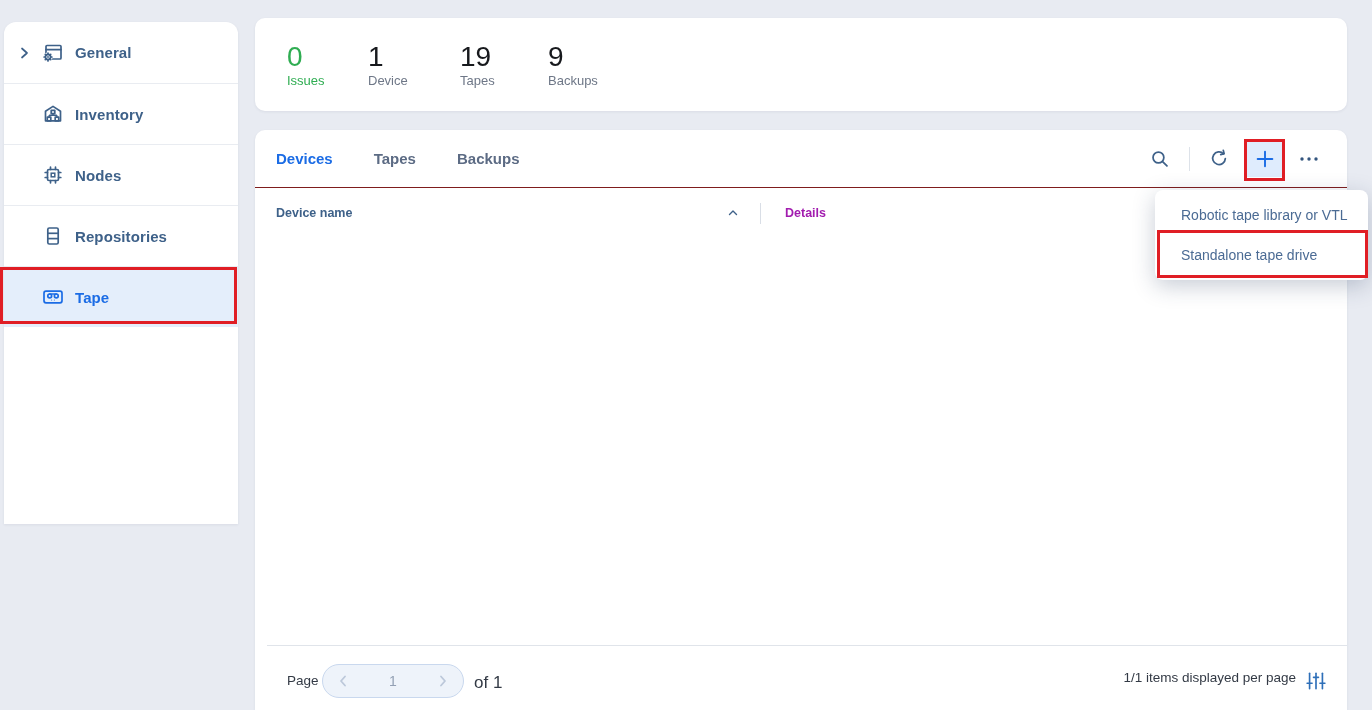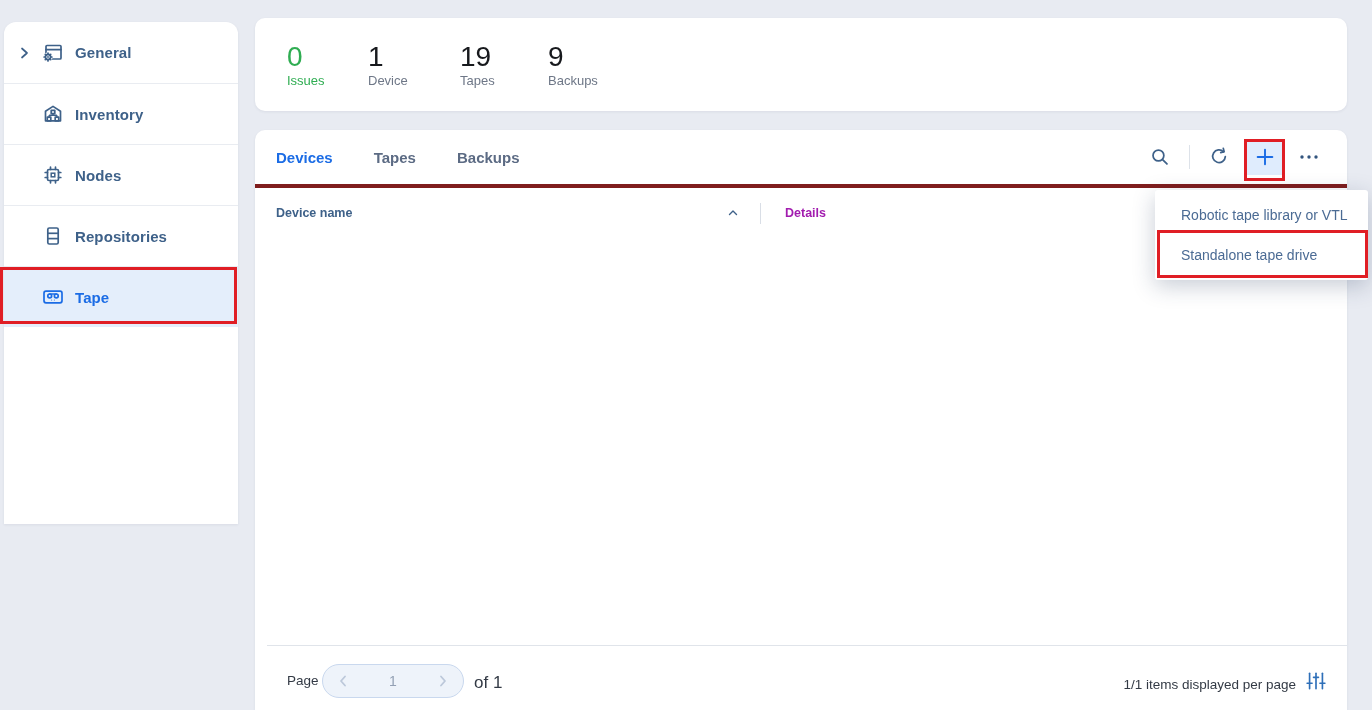--- a/index.html
+++ b/index.html
@@ -41,21 +41,21 @@
   .stat .num { font-size: 28px; line-height: 32px; color: #17191d; font-weight: 400; }
   .stat .lbl { font-size: 13px; color: #6e7787; }
   .stat.green .num, .stat.green .lbl { color: #2fad52; }
   .stat.p0 { left: 32px; } .stat.p1 { left: 113px; } .stat.p2 { left: 205px; } .stat.p3 { left: 293px; }
 
   
   .main { left: 255px; top: 130px; width: 1092px; height: 580px; border-radius: 10px 10px 0 0; }
   .tabs-row {
     position: absolute; top: 0; left: 0; right: 0; height: 58px;
     display: flex; align-items: center; padding: 0 24px 0 21px;
-    border-bottom: 4px solid #7f1d1d;
+    border-bottom: 1px solid #7f1d1d;
   }
   .tabs { display: flex; gap: 41px; }
   .tab { font-size: 15px; font-weight: bold; color: #5c6b84; cursor: pointer; }
   .tab.active { color: #1b6ce5; }
   .tools { margin-left: auto; display: flex; align-items: center; }
   .tool-btn { width: 28px; height: 28px; display: flex; align-items: center; justify-content: center; cursor: pointer; }
   .tool-sep { width: 1px; height: 24px; background: #dde2e9; margin: 0 15px; }
   .add-btn {
     width: 35px; height: 36px; background: #dfecfd; display: flex;
     align-items: center; justify-content: center; margin: 0 13px 0 14px; cursor: pointer;
@@ -84,28 +84,28 @@
   }
   .pg-label { position: absolute; left: 20px; top: 27px; font-size: 13.5px; color: #333a45; }
   .pg-pill {
     position: absolute; left: 55px; top: 18px; width: 142px; height: 34px;
     background: #eef3fa; border: 1px solid #c9d8ee; border-radius: 17px;
     display: flex; align-items: center; justify-content: space-between; padding: 0 12px;
   }
   .pg-pill .pg-arrow { width: 16px; height: 16px; cursor: pointer; }
   .pg-cur { font-size: 14px; color: #93a0b4; cursor: text; }
   .pg-of { position: absolute; left: 207px; top: 27px; font-size: 17px; color: #333a45; }
-  .pg-right { position: absolute; right: 20px; top: 24px; display: flex; align-items: flex-end; gap: 9px; }
+  .pg-right { position: absolute; right: 20px; top: 24px; display: flex; align-items: flex-start; gap: 9px; }
   .pg-summary { font-size: 13.5px; color: #333a45; }
   .pg-sliders { width: 22px; height: 22px; cursor: pointer; }
 
   
   .dropdown {
     position: absolute; left: 1155px; top: 190px; width: 213px;
-    background: #fff; border-radius: 3px; box-shadow: 0 6px 22px rgba(35,55,90,.25);
+    background: #fff; border-radius: 8px; box-shadow: 0 6px 22px rgba(35,55,90,.25);
     padding: 5px 0; z-index: 40;
   }
   .dd-item {
     height: 40px; line-height: 40px; padding-left: 26px;
     font-size: 14px; color: #4b6b94; cursor: pointer; white-space: nowrap;
   }
 
   
   .anno {
     position: absolute; border: 3px solid #e01e25; pointer-events: none; z-index: 60;

